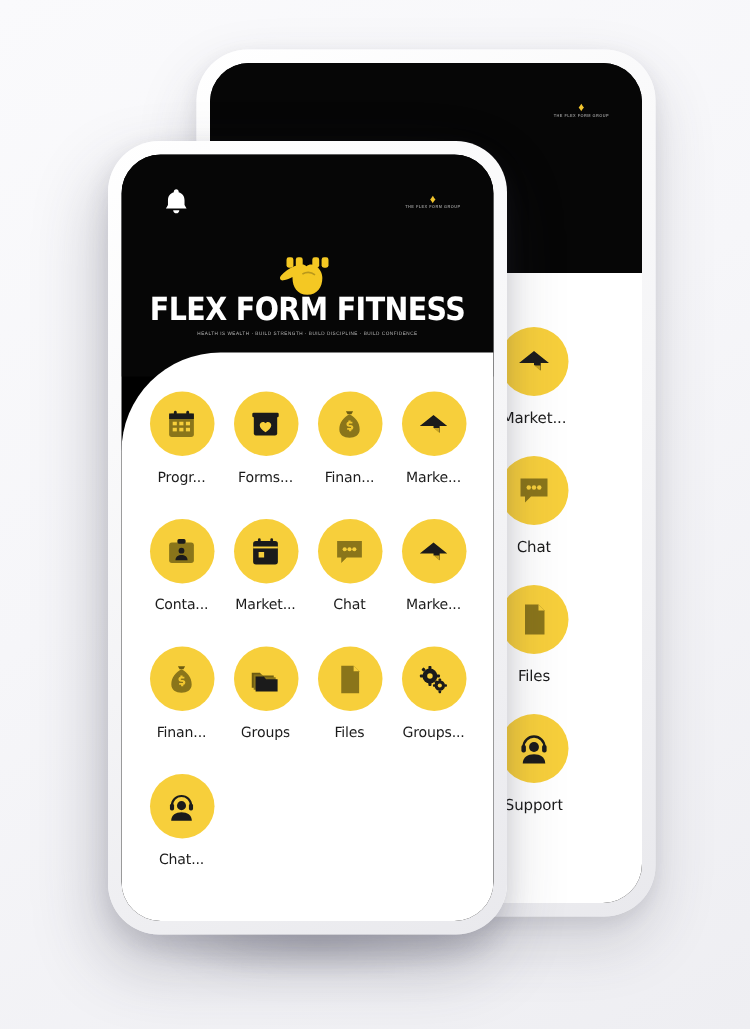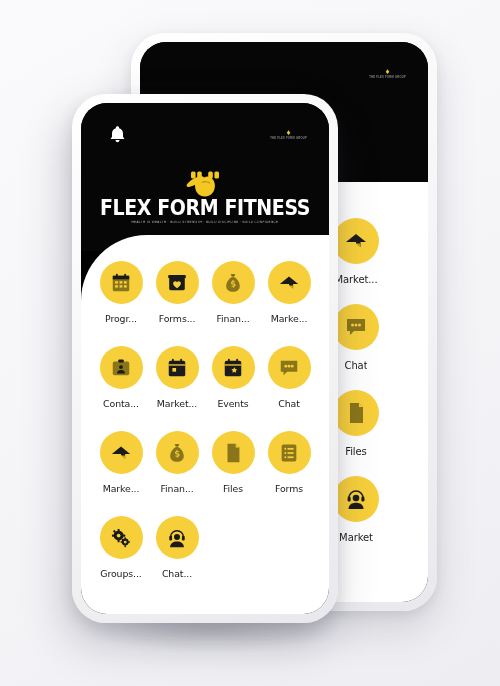--- a/index.html
+++ b/index.html
@@ -289,21 +289,21 @@
           <div class="tile">
             <div class="circle">
               <svg class="glyph" width="24" height="24" viewBox="0 0 24 24" aria-hidden="true">
                 <path d="M5 11 a7 7 0 0 1 14 0" fill="none" stroke="#1B1B1B" stroke-width="1.6"></path>
                 <rect x="3.6" y="9.6" width="3" height="5" rx="1.3" fill="#1B1B1B"></rect>
                 <rect x="17.4" y="9.6" width="3" height="5" rx="1.3" fill="#1B1B1B"></rect>
                 <circle cx="12" cy="11" r="3.3" fill="#1B1B1B"></circle>
                 <path d="M4.5 22 c0-4.2 3.4-6.2 7.5-6.2 s7.5 2 7.5 6.2 z" fill="#1B1B1B"></path>
               </svg>
             </div>
-            <div class="tile-label">Market</div>
+            <div class="tile-label">Support</div>
           </div>
 
         </div>
       </div>
 
     </div>
   </div>
 
   <div class="phone phone-front">
     <div class="screen">
@@ -411,32 +411,20 @@
                 <rect x="3" y="4" width="18" height="17" rx="2" fill="#1B1B1B"></rect>
                 <rect x="6.5" y="2" width="2" height="3.4" rx="1" fill="#1B1B1B"></rect>
                 <rect x="15.5" y="2" width="2" height="3.4" rx="1" fill="#1B1B1B"></rect>
                 <rect x="3" y="8" width="18" height="1.4" fill="#f7cf3b"></rect>
                 <rect x="7" y="12" width="4" height="4" fill="#f7cf3b"></rect>
               </svg>
             </div>
             <div class="tile-label">Market...</div>
           </div>
 
-          <div class="tile">
-            <div class="circle">
-              <svg class="glyph" width="22" height="22" viewBox="0 0 24 24" aria-hidden="true">
-                <rect x="3" y="4" width="18" height="17" rx="2" fill="#1B1B1B"></rect>
-                <rect x="6.5" y="2" width="2" height="3.4" rx="1" fill="#1B1B1B"></rect>
-                <rect x="15.5" y="2" width="2" height="3.4" rx="1" fill="#1B1B1B"></rect>
-                <rect x="3" y="8" width="18" height="1.4" fill="#f7cf3b"></rect>
-                <path d="M13.4 11.2 l1 2 2.2 .3 -1.6 1.5 .4 2.2 -2-1.1 -2 1.1 .4-2.2 -1.6-1.5 2.2-.3 z" fill="#f7cf3b"></path>
-              </svg>
-            </div>
-            <div class="tile-label">Events</div>
-          </div>
 
           <div class="tile">
             <div class="circle">
               <svg class="glyph" width="22" height="22" viewBox="0 0 24 24" aria-hidden="true">
                 <path d="M3 4 h18 v12 h-11 l-4 4 v-4 h-3 z" fill="#8a751a"></path>
                 <circle cx="8.5" cy="10" r="1.5" fill="#f7cf3b"></circle>
                 <circle cx="12" cy="10" r="1.5" fill="#f7cf3b"></circle>
                 <circle cx="15.5" cy="10" r="1.5" fill="#f7cf3b"></circle>
               </svg>
             </div>
@@ -457,47 +445,41 @@
             <div class="circle">
               <svg class="glyph" width="22" height="22" viewBox="0 0 24 24" aria-hidden="true">
                 <path d="M9.4 2.4 h5.2 l-1.2 2.2 h-2.8 z" fill="#6d5c13"></path>
                 <path d="M12 4.6 c4.4 2.4 7.4 6 7.4 11 c0 4-3.4 6-7.4 6 s-7.4-2-7.4-6 c0-5 3-8.6 7.4-11 z" fill="#8a751a"></path>
                 <path d="M11.2 9 h1.6 v1 h1.3 v1.3 h-2.1 c-.4 0-.6 .2-.6 .5 s.2 .5 .6 .5 h.9 c1.1 0 1.9 .8 1.9 1.8 c0 .9-.6 1.6-1.5 1.8 v1 h-1.6 v-1 h-1.4 v-1.3 h2.3 c.4 0 .6-.2 .6-.5 s-.2-.5-.6-.5 h-.9 c-1.1 0-1.9-.8-1.9-1.8 c0-.9 .6-1.6 1.4-1.8 z" fill="#f0c62f"></path>
               </svg>
             </div>
             <div class="tile-label">Finan...</div>
           </div>
 
+          <div class="tile">
+            <div class="circle">
+              <svg class="glyph" width="22" height="22" viewBox="0 0 24 24" aria-hidden="true">
+                <path d="M2 7 h6 l1.6 2 h8.4 v9 h-16 z" fill="#6d5c13"></path>
+                <path d="M3.4 8.4 h6 l1.6 2 h8.4 v9 h-16 z" fill="#8a751a"></path>
+                <path d="M4.8 9.8 h6 l1.6 2 h8.4 v9 h-16 z" fill="#1B1B1B"></path>
+              </svg>
+            </div>
+            <div class="tile-label">Groups</div>
+          </div>
 
           <div class="tile">
             <div class="circle">
               <svg class="glyph" width="22" height="22" viewBox="0 0 24 24" aria-hidden="true">
                 <path d="M6 2 h9 l4 4 v16 h-13 z" fill="#8a751a"></path>
                 <path d="M15 2 l4 4 h-4 z" fill="#f7cf3b"></path>
               </svg>
             </div>
             <div class="tile-label">Files</div>
           </div>
 
-          <div class="tile">
-            <div class="circle">
-              <svg class="glyph" width="22" height="22" viewBox="0 0 24 24" aria-hidden="true">
-                <rect x="4" y="2.6" width="16" height="18.8" rx="2" fill="#8a751a"></rect>
-                <g fill="#f7cf3b">
-                  <circle cx="8" cy="7.4" r="1.1"></circle>
-                  <rect x="10.4" y="6.5" width="6.6" height="1.9"></rect>
-                  <circle cx="8" cy="12" r="1.1"></circle>
-                  <rect x="10.4" y="11.1" width="6.6" height="1.9"></rect>
-                  <circle cx="8" cy="16.6" r="1.1"></circle>
-                  <rect x="10.4" y="15.7" width="6.6" height="1.9"></rect>
-                </g>
-              </svg>
-            </div>
-            <div class="tile-label">Forms</div>
-          </div>
 
           <div class="tile">
             <div class="circle">
               <svg class="glyph" width="22" height="22" viewBox="0 0 24 24" aria-hidden="true">
                 <g fill="#1B1B1B">
                   <circle cx="9.4" cy="9.4" r="5.4"></circle>
                   <rect x="8.3" y="2.1" width="2.2" height="2.6" rx="0.7"></rect>
                   <rect x="8.3" y="14.1" width="2.2" height="2.6" rx="0.7"></rect>
                   <rect x="2.1" y="8.3" width="2.6" height="2.2" rx="0.7"></rect>
                   <rect x="14.1" y="8.3" width="2.6" height="2.2" rx="0.7"></rect>

